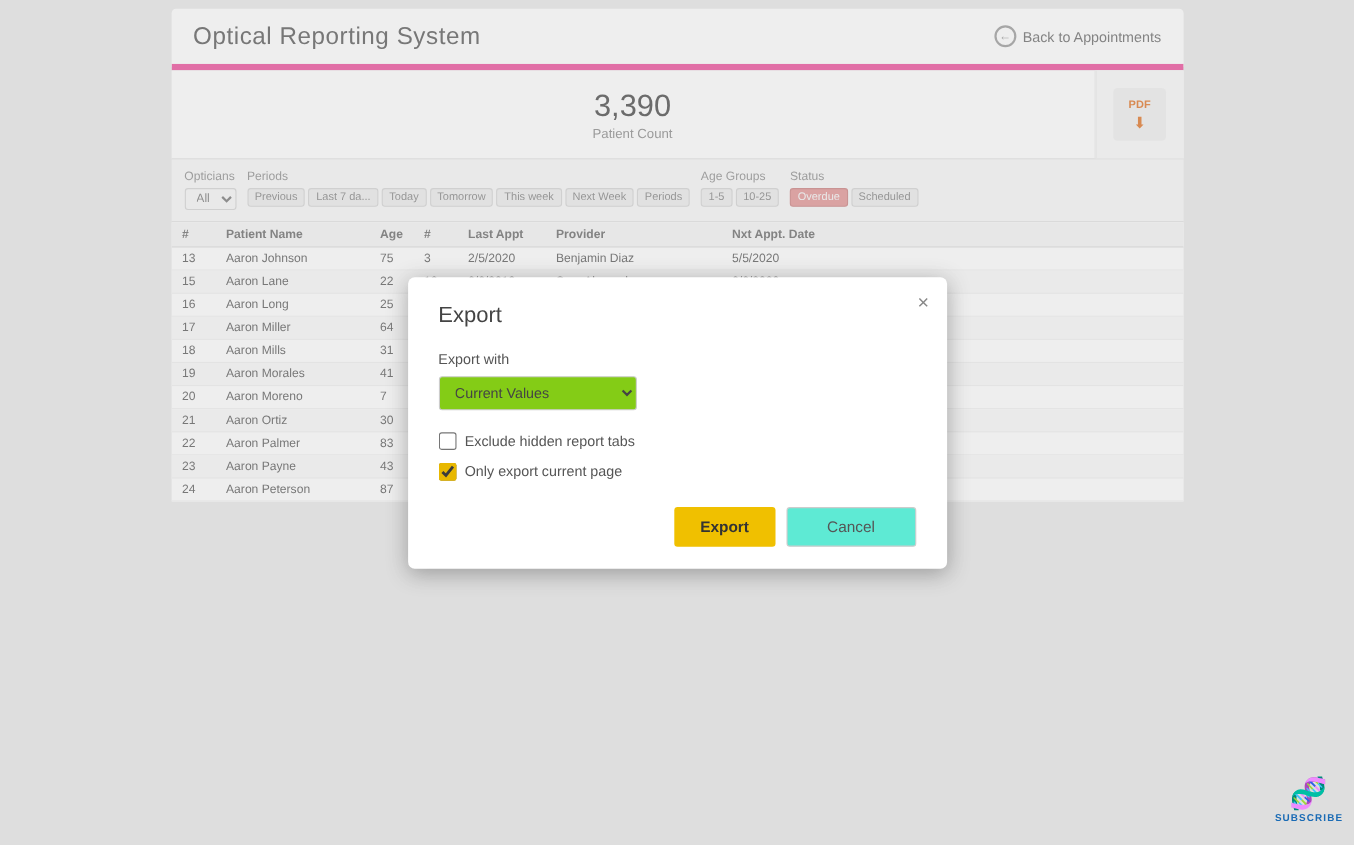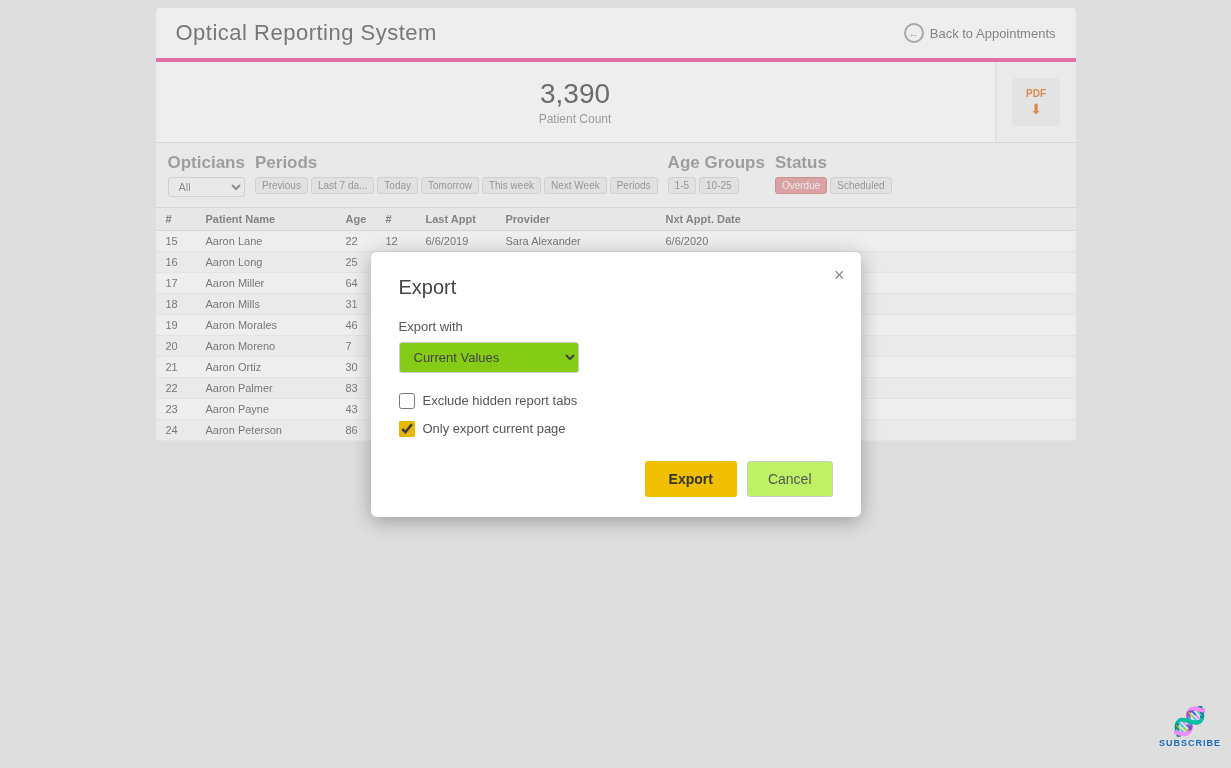--- a/index.html
+++ b/index.html
@@ -20,21 +20,21 @@
     }
 
     
     .app-header {
       background: white;
       border-radius: 4px 4px 0 0;
       padding: 12px 20px;
       display: flex;
       align-items: center;
       justify-content: space-between;
-      border-bottom: 4px solid #ec4899;
+      border-bottom: 6px solid #ec4899;
     }
     .app-title {
       font-size: 22px;
       font-weight: 400;
       color: #555;
       letter-spacing: 0.5px;
     }
     .back-btn {
       display: flex;
       align-items: center;
@@ -118,23 +118,23 @@
       border-bottom: 1px solid #ddd;
       filter: blur(0.5px);
       opacity: 0.7;
     }
     .filter-group {
       display: flex;
       flex-direction: column;
       gap: 4px;
     }
     .filter-label {
-      font-size: 17px;
+      font-size: 11px;
       color: #666;
-      font-weight: 700;
+      font-weight: 400;
     }
     .filter-select {
       border: 1px solid #ccc;
       border-radius: 3px;
       padding: 2px 6px;
       font-size: 11px;
       background: white;
       color: #444;
     }
     .filter-btns {
@@ -280,24 +280,24 @@
       background: #f0c000;
       border: none;
       border-radius: 3px;
       padding: 9px 24px;
       font-size: 14px;
       font-weight: 600;
       color: #333;
       cursor: pointer;
     }
     .btn-cancel {
-      background: #bef264;
+      background: #5eead4;
       border: 1px solid #ccc;
       border-radius: 3px;
-      padding: 9px 20px;
+      padding: 9px 36px;
       font-size: 14px;
       color: #555;
       cursor: pointer;
     }
 
     
     .subscribe-watermark {
       position: fixed;
       bottom: 20px;
       right: 10px;
@@ -383,20 +383,29 @@
       <div class="table-cell">#</div>
       <div class="table-cell">Patient Name</div>
       <div class="table-cell">Age</div>
       <div class="table-cell">#</div>
       <div class="table-cell">Last Appt</div>
       <div class="table-cell">Provider</div>
       <div class="table-cell">Nxt Appt. Date</div>
     </div>
     <div class="table-body" id="table-body">
         <div class="table-row">
+      <div class="table-cell">13</div>
+      <div class="table-cell">Aaron Johnson</div>
+      <div class="table-cell">75</div>
+      <div class="table-cell">3</div>
+      <div class="table-cell">2/5/2020</div>
+      <div class="table-cell">Benjamin Diaz</div>
+      <div class="table-cell">5/5/2020</div>
+    </div>
+        <div class="table-row">
       <div class="table-cell">15</div>
       <div class="table-cell">Aaron Lane</div>
       <div class="table-cell">22</div>
       <div class="table-cell">12</div>
       <div class="table-cell">6/6/2019</div>
       <div class="table-cell">Sara Alexander</div>
       <div class="table-cell">6/6/2020</div>
     </div>
         <div class="table-row">
       <div class="table-cell">16</div>
@@ -421,21 +430,21 @@
       <div class="table-cell">Aaron Mills</div>
       <div class="table-cell">31</div>
       <div class="table-cell">6</div>
       <div class="table-cell">12/21/2019</div>
       <div class="table-cell">Timothy Simmons</div>
       <div class="table-cell">6/21/2020</div>
     </div>
         <div class="table-row">
       <div class="table-cell">19</div>
       <div class="table-cell">Aaron Morales</div>
-      <div class="table-cell">46</div>
+      <div class="table-cell">41</div>
       <div class="table-cell">3</div>
       <div class="table-cell">3/14/2020</div>
       <div class="table-cell">Michelle Burton</div>
       <div class="table-cell">8/14/2020</div>
     </div>
         <div class="table-row">
       <div class="table-cell">20</div>
       <div class="table-cell">Aaron Moreno</div>
       <div class="table-cell">7</div>
       <div class="table-cell">12</div>
@@ -466,21 +475,21 @@
       <div class="table-cell">Aaron Payne</div>
       <div class="table-cell">43</div>
       <div class="table-cell">6</div>
       <div class="table-cell">1/25/2020</div>
       <div class="table-cell">Michelle Burton</div>
       <div class="table-cell">7/25/2020</div>
     </div>
         <div class="table-row">
       <div class="table-cell">24</div>
       <div class="table-cell">Aaron Peterson</div>
-      <div class="table-cell">86</div>
+      <div class="table-cell">87</div>
       <div class="table-cell">3</div>
       <div class="table-cell">9/29/2019</div>
       <div class="table-cell">Rebecca Payne</div>
       <div class="table-cell">12/29/2019</div>
     </div>
       </div>
   </div>
 
 </div>
 

